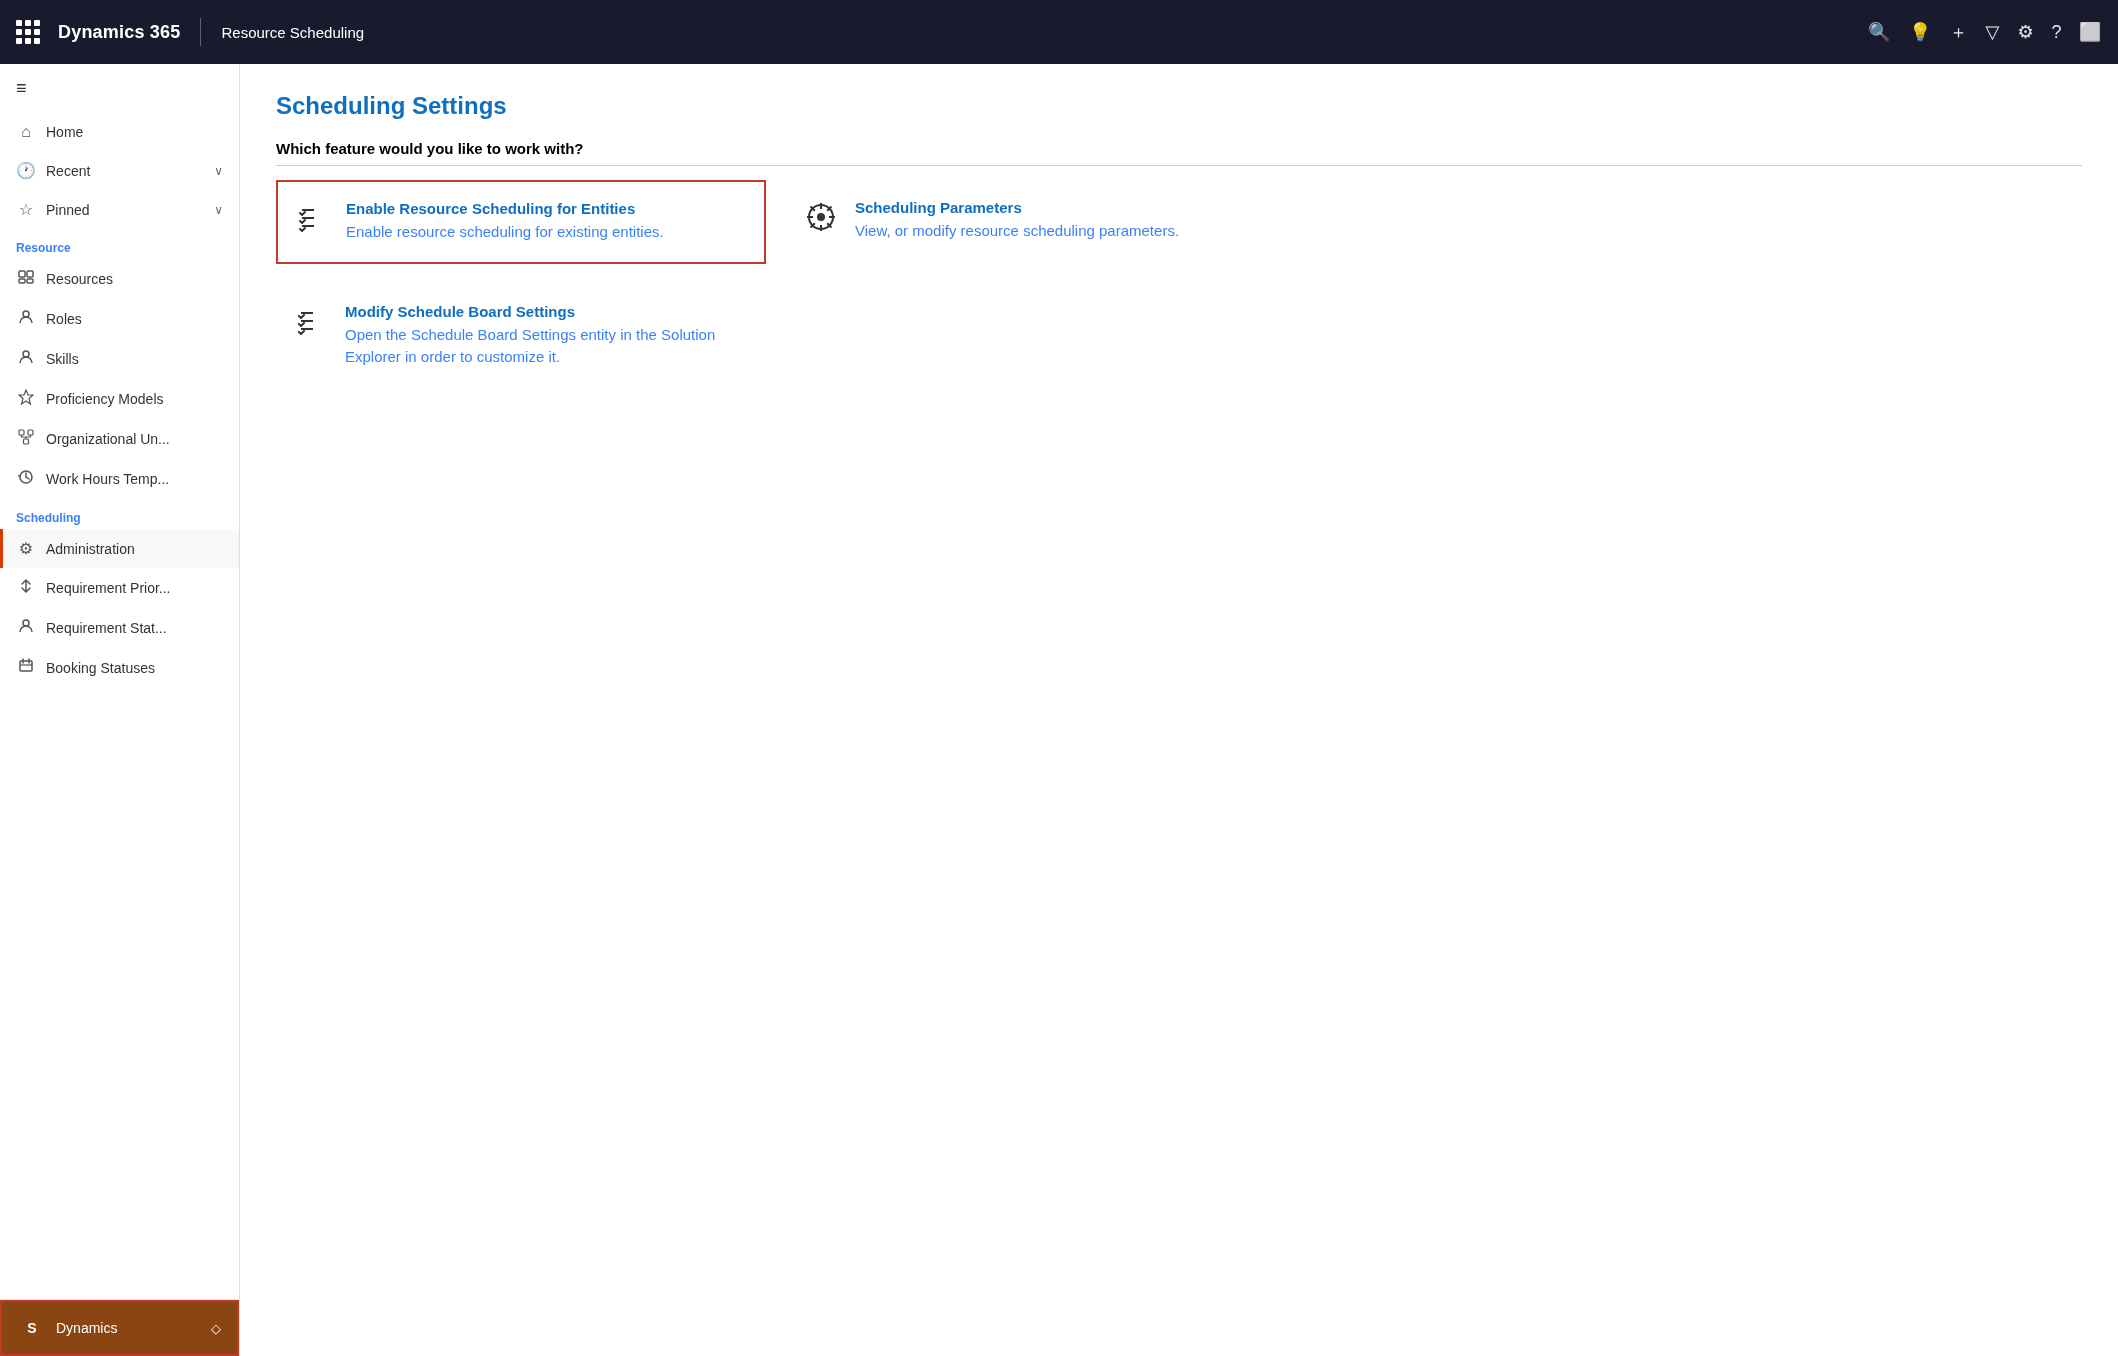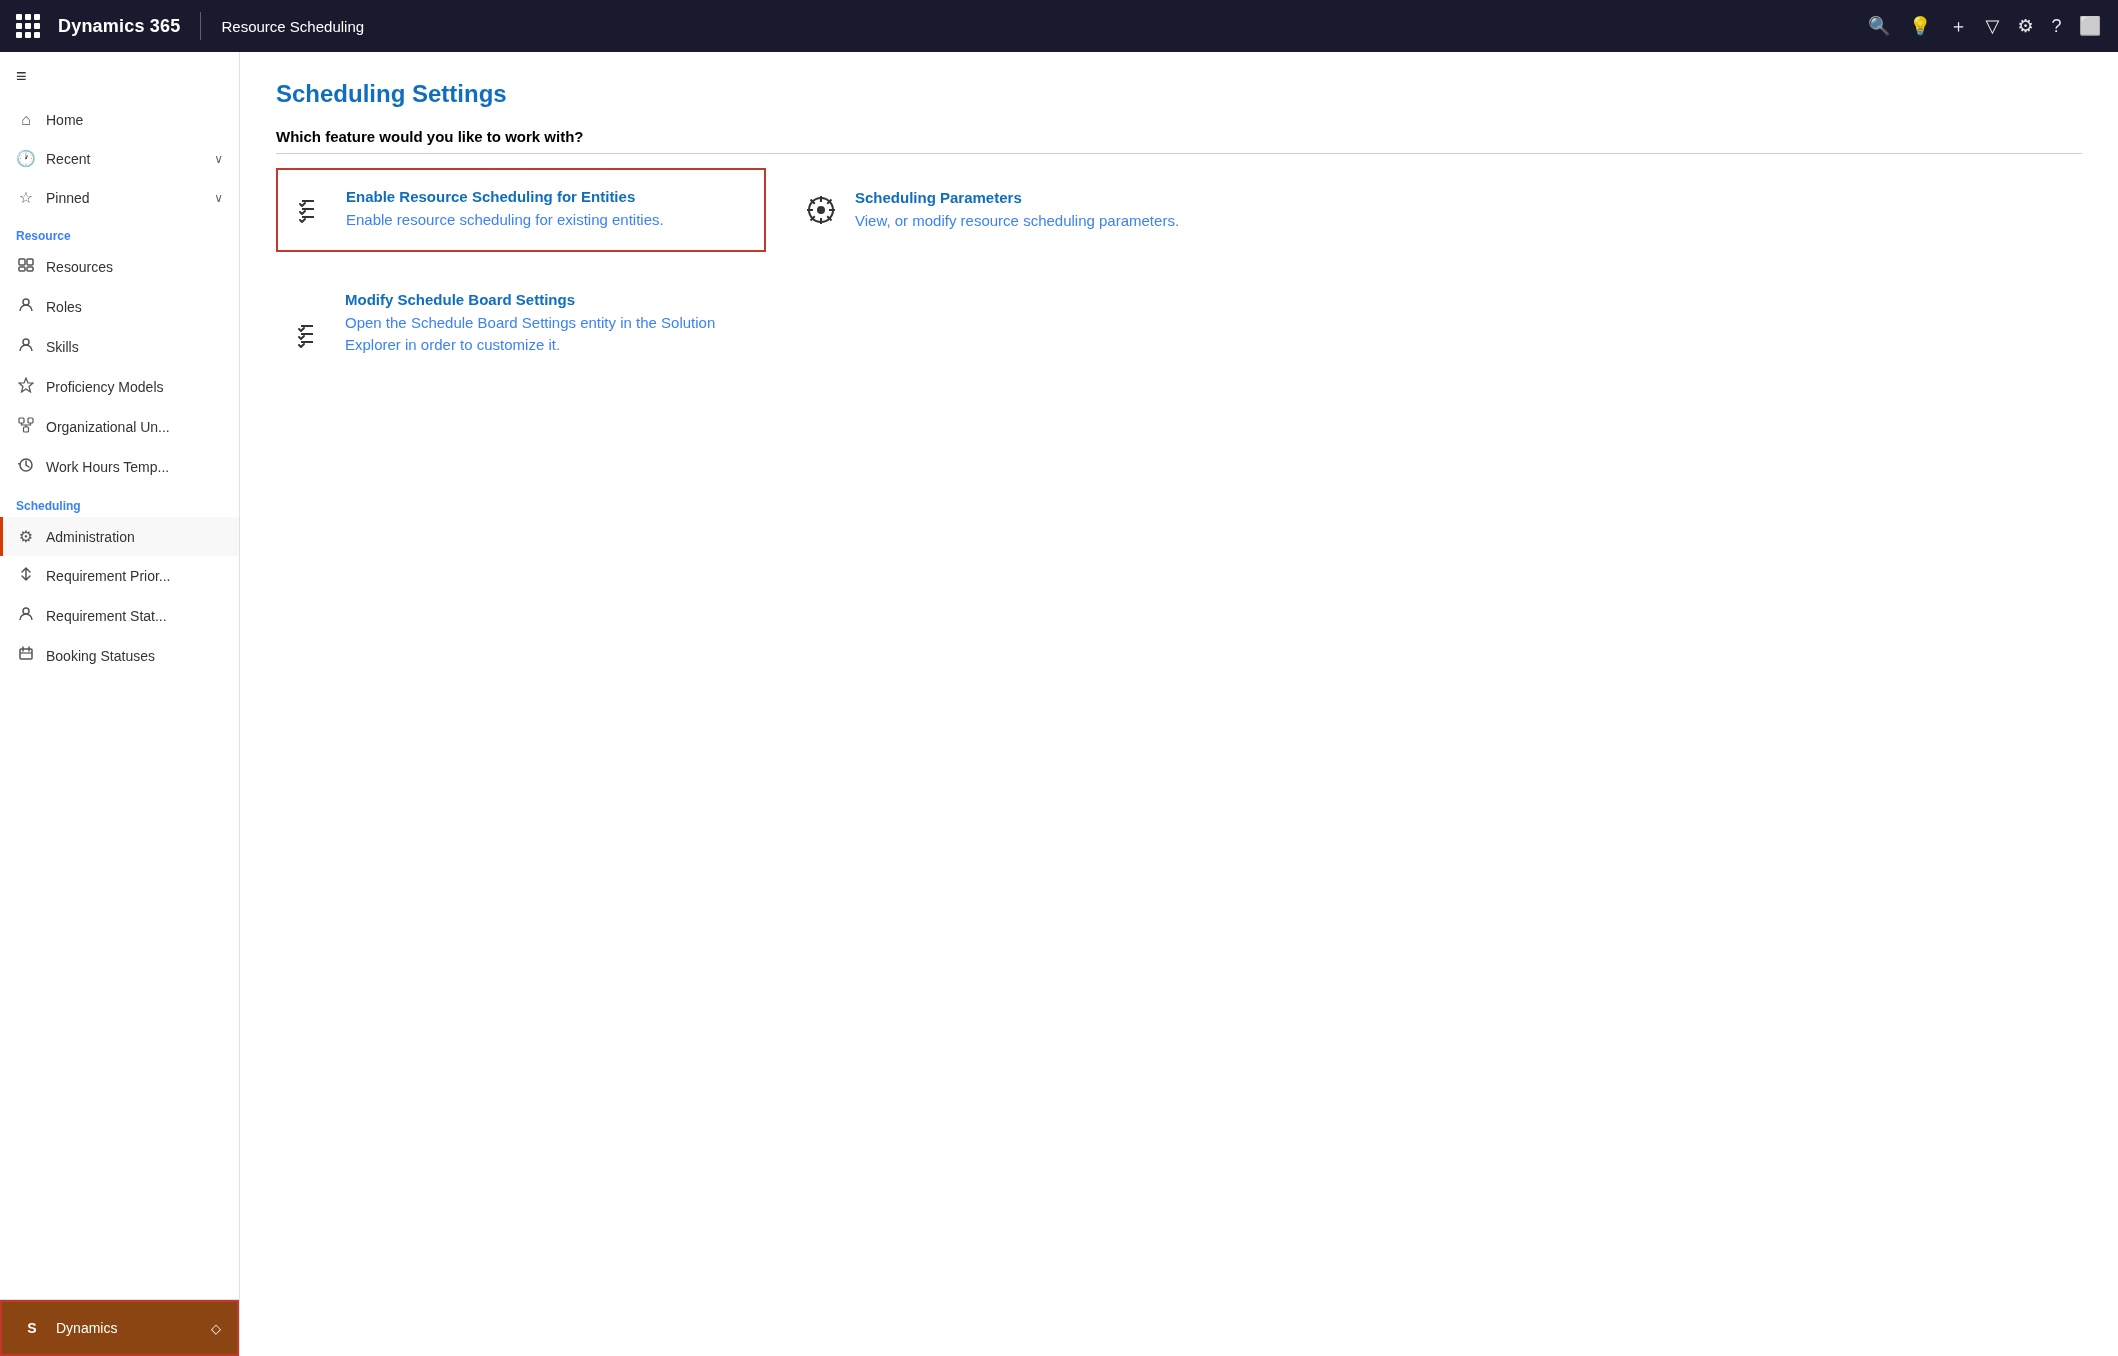--- a/index.html
+++ b/index.html
@@ -4,21 +4,21 @@
   <style>
     * { box-sizing: border-box; margin: 0; padding: 0; }
     body { font-family: 'Segoe UI', sans-serif; display: flex; flex-direction: column; height: 100vh; overflow: hidden; background: #fff; }
 
     
     .topbar {
       background: #1a1a2e;
       color: #fff;
       display: flex;
       align-items: center;
-      height: 52px;
+      height: 64px;
       padding: 0 16px;
       gap: 12px;
       flex-shrink: 0;
     }
     .topbar-grid-icon { display: grid; grid-template-columns: repeat(3,6px); gap: 3px; margin-right: 6px; }
     .topbar-grid-icon span { width:6px; height:6px; background:#fff; border-radius:1px; display:block; }
     .topbar-app-name { font-size: 18px; font-weight: 600; letter-spacing: 0.2px; }
     .topbar-divider { width: 1px; height: 28px; background: rgba(255,255,255,0.3); margin: 0 8px; }
     .topbar-module { font-size: 15px; font-weight: 400; }
     .topbar-spacer { flex: 1; }
@@ -116,21 +116,21 @@
       border-bottom: 1px solid #ccc;
     }
     .cards-grid {
       display: grid;
       grid-template-columns: 1fr 1fr;
       gap: 20px;
       max-width: 1000px;
     }
     .card {
       display: flex;
-      align-items: flex-end;
+      align-items: flex-start;
       padding: 18px 16px;
       gap: 16px;
       border: 1px solid transparent;
       cursor: pointer;
     }
     .card.selected { border: 2px solid #c0392b; }
     .card-icon { font-size: 28px; color: #333; margin-top: 2px; flex-shrink: 0; width: 36px; text-align: center; }
     .card-content {}
     .card-title { font-size: 15px; font-weight: 600; color: #106ebe; margin-bottom: 4px; }
     .card-desc { font-size: 15px; color: #3b82f6; line-height: 1.5; }

